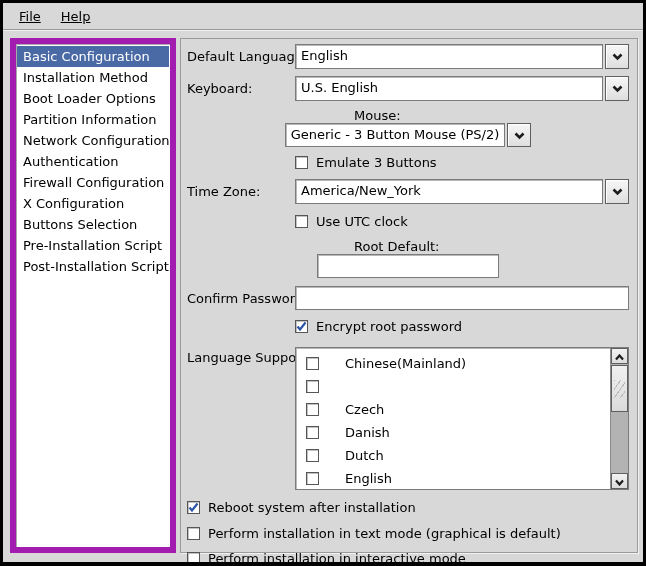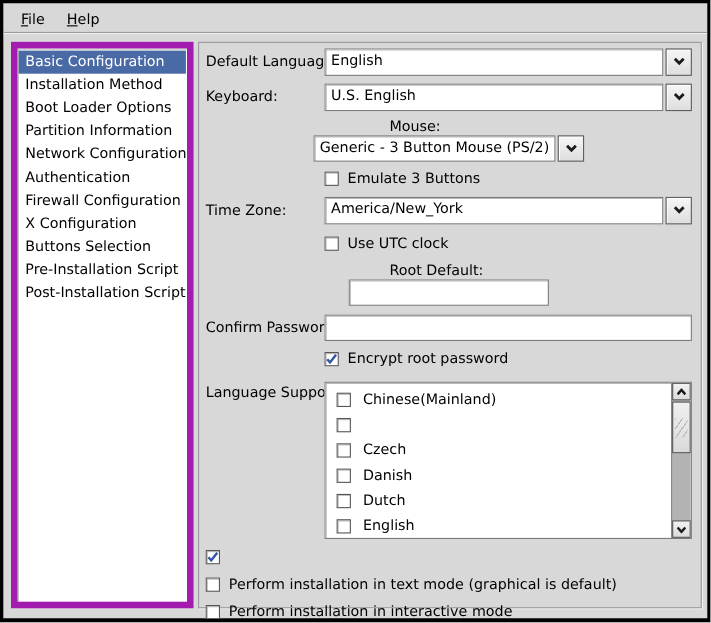--- a/index.html
+++ b/index.html
@@ -8,21 +8,21 @@
 
   .window {
     width:646px; height:566px;
     background:#d8d8d8;
     border:3px solid #000; border-bottom-width:4px;
     display:flex; flex-direction:column;
     overflow:hidden;
   }
 
   
-  .menubar { height:26px; display:flex; align-items:flex-end; padding-left:6px; flex-shrink:0; }
+  .menubar { height:26px; display:flex; align-items:center; padding-left:6px; flex-shrink:0;text-decoration:underline; }
   .menu-item { padding:3px 10px; cursor:default; }
   .mn { text-decoration:underline; }
   .menubar-sep { height:2px; border-top:1px solid #9a9a9a; border-bottom:1px solid #f0f0f0; flex-shrink:0; }
 
   
   .main { flex:1; display:flex; padding:7px 5px 9px 7px; gap:4px; min-height:0; }
 
   
   .sidebar {
     width:166px; flex-shrink:0; background:#fff;
@@ -91,21 +91,21 @@
   .check-label { white-space:nowrap; }
 
   
   .listbox {
     flex:1; height:143px;
     border:1px solid #7b7b7b;
     box-shadow: inset 1px 1px 0 #b8b8b8;
     background:#fff; display:flex; overflow:hidden;
   }
   .list-content { flex:1; padding:4px 0 0 10px; overflow:hidden; }
-  .lang-row { display:flex; align-items:center; gap:11px; height:23px; }
+  .lang-row { display:flex; align-items:center; gap:26px; height:23px; }
 
   
   .scrollbar {
     width:18px; flex-shrink:0;
     background:#b3b3b3;
     border-left:1px solid #8b8b8b;
     display:flex; flex-direction:column;
   }
   .sb-btn {
     height:16px; flex-shrink:0;
@@ -284,20 +284,21 @@
           </div>
         </div>
       </div>
 
       <div class="check-row mb11">
         <span class="checkbox checked">
             <svg width="11" height="11" viewBox="0 0 11 11">
               <path d="M1.5 5.5 L4 8.5 L9.5 1.5" stroke="#2d55a5" stroke-width="2.2" fill="none"></path>
             </svg>
           </span>
+        <span class="check-label">Reboot system after installation</span>
       </div>
 
       <div class="check-row mb10">
         <span class="checkbox"></span>
         <span class="check-label">Perform installation in text mode (graphical is default)</span>
       </div>
 
       <div class="check-row">
         <span class="checkbox"></span>
         <span class="check-label">Perform installation in interactive mode</span>

